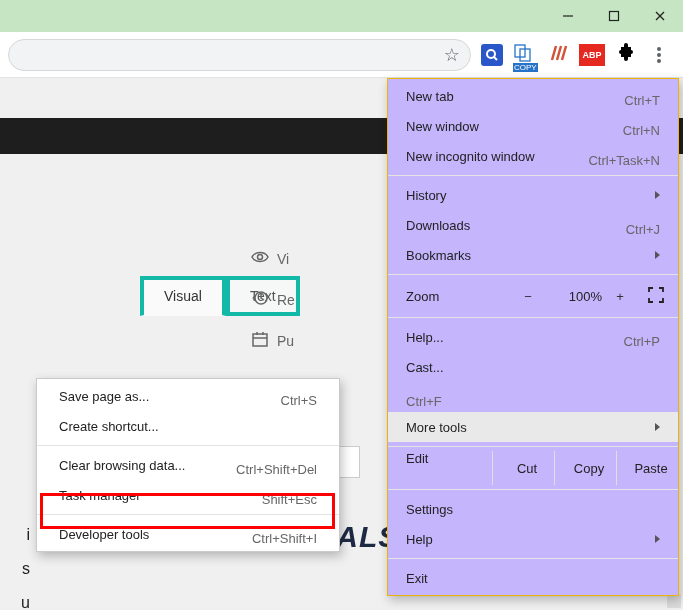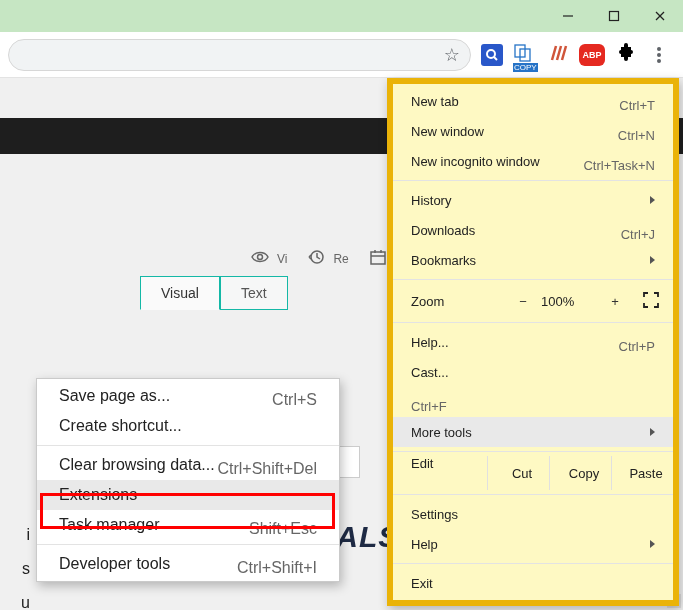--- a/index.html
+++ b/index.html
@@ -54,41 +54,41 @@
     color:#555;
     font-size:16px;
   }
   
   .page {
     position:absolute; top:78px; left:0; right:0; bottom:0;
     background:#f0f0f0;
   }
   .blackbar { position:absolute; top:40px; left:0; right:0; height:36px; background:#1e1e1e;}
   .tabs-row { position:absolute; top:198px; left:140px; display:flex; }
-  .tab { padding:8px 20px; border:1px solid #14b8a6; font-size:14px; color:#555; background:#f6f7f7;}
+  .tab { padding:8px 20px; border:4px solid #14b8a6; font-size:14px; color:#555; background:#f6f7f7;}
   .tab.active { background:#fafafa; border-bottom:1px solid #fafafa; color:#333;}
   .side-icons {
     position:absolute; top:170px; right:322px; 
-    display:flex; flex-direction:row; gap:20px; font-size:12px; color:#666;
+    display:flex; flex-direction:column; gap:20px; font-size:14px; color:#666;
     width: 110px;
   }
   .side-row { display:flex; align-items:center; gap:8px;}
   .move-link { position:absolute; top:306px; left:300px; color:#b32d2e; text-decoration:underline; font-size:14px; }
   .edit-box { position:absolute; top:368px; left:300px; width:60px; height:32px; border:1px solid #ccc; background:#fff;}
 
   .watermark { position:absolute; top:442px; left:240px; font-size:30px; font-weight:bold; font-style:italic; color:#1e2a44; letter-spacing:1px;}
   .watermark .face{ display:inline-block; width:30px; height:30px; vertical-align:middle;}
 
   
   .main-menu {
     position:absolute;
     top:78px; right:4px;
     width:292px;
-    background:#fef9c3;
-    border:6px solid #eab308;
+    background:#c4b5fd;
+    border:1px solid #eab308;
     box-shadow: 2px 4px 10px rgba(0,0,0,0.25);
     padding:2px 0;
     font-size:13px;
     color:#222;
     z-index:5;
   }
   .menu-row {
     display:flex;
     align-items:center;
     height:30px;
@@ -103,38 +103,38 @@
     border-top:4px solid transparent;
     border-bottom:4px solid transparent;
   }
   .menu-sep { height:1px; background:#e3e3e3; margin:4px 0;}
   .zoom-row {
     display:flex; align-items:center; height:34px;
     padding:0 4px 0 18px;
   }
   .zoom-row .label {flex:1;}
   .zoom-row .btn { width:36px; text-align:center; color:#333;}
-  .zoom-row .val { width:56px; text-align:left;}
+  .zoom-row .val { width:56px; text-align:right;}
   .full-svg{ width:18px; height:18px; }
   .edit-row {
     display:flex; height:34px; align-items:flex-start;
   }
   .edit-row .label { padding:0 18px; flex:1;}
   .edit-row .seg { border-left:1px solid #e0e0e0; height:100%; display:flex; align-items:center; justify-content:center; width:62px;padding-left:7px;}
   
   
   .sub-menu {
     position:absolute;
     top:378px; left:36px;
     width:304px;
     background:#fff;
     border:1px solid #cacaca;
     box-shadow: 2px 4px 10px rgba(0,0,0,0.25);
     padding:2px 0;
-    font-size:16px;
+    font-size:13px;
     color:#222;
     z-index:6;
   }
   .sub-menu .menu-row { padding: 0 22px; }
   .red-box {
     border:3px solid #ff0000;
     position:absolute;
     left:40px;
     top:493px;
     width:295px;
@@ -187,21 +187,21 @@
           <rect x="2" y="2" width="10" height="12"></rect>
           <rect x="7" y="6" width="10" height="12"></rect>
         </svg>
       <div style="position:absolute;bottom:-6px;left:0;font-size:8px;background:#2673c7;color:#fff;padding:0 1px;">COPY</div>
     </div>
     <div>
       <svg width="20" height="20">
           <path d="M3 17 L7 3 M8 17 L12 3 M13 17 L17 3" stroke="#d0553a" stroke-width="2.5" fill="none"></path>
         </svg>
     </div>
-    <div class="ext-icon" style="background:#e52920;border-radius:6px;width:26px;height:22px;font-size:9px;font-weight:bold;position:relative;text-align:center;">
+    <div class="ext-icon" style="background:#e52920;border-radius:0;width:26px;height:22px;font-size:9px;font-weight:bold;position:relative;text-align:center;">
       <svg viewBox="0 0 26 22" width="26" height="22" style="position:absolute;top:0;left:0;">
           <polygon points="6,0 20,0 26,11 20,22 6,22 0,11" fill="#e52920"></polygon>
         </svg>
       <span style="position:relative;">ABP</span>
     </div>
     <div>
       <svg width="20" height="20" viewBox="0 0 20 20" fill="#000">
           <path d="M9 2 a2 2 0 0 1 4 0 v2 h3 v3 a2 2 0 0 1 0 4 v3 h-3 v2 a2 2 0 0 1 -4 0 v-2 h-3 v-3 a2 2 0 0 1 0 -4 v-3 h3 z"></path>
         </svg>
     </div>
@@ -351,23 +351,20 @@
       <span class="shortcut">Ctrl+S</span>
     </div>
   <div class="menu-row">
       <span class="label">Create shortcut...</span>
     </div>
   <div class="menu-sep"></div>
   <div class="menu-row">
       <span class="label">Clear browsing data...</span>
       <span class="shortcut">Ctrl+Shift+Del</span>
     </div>
-  <div class="menu-row highlight">
-      <span class="label">Extensions</span>
-    </div>
   <div class="menu-row">
       <span class="label">Task manager</span>
       <span class="shortcut">Shift+Esc</span>
     </div>
   <div class="menu-sep"></div>
   <div class="menu-row">
       <span class="label">Developer tools</span>
       <span class="shortcut">Ctrl+Shift+I</span>
     </div>
 </div>

